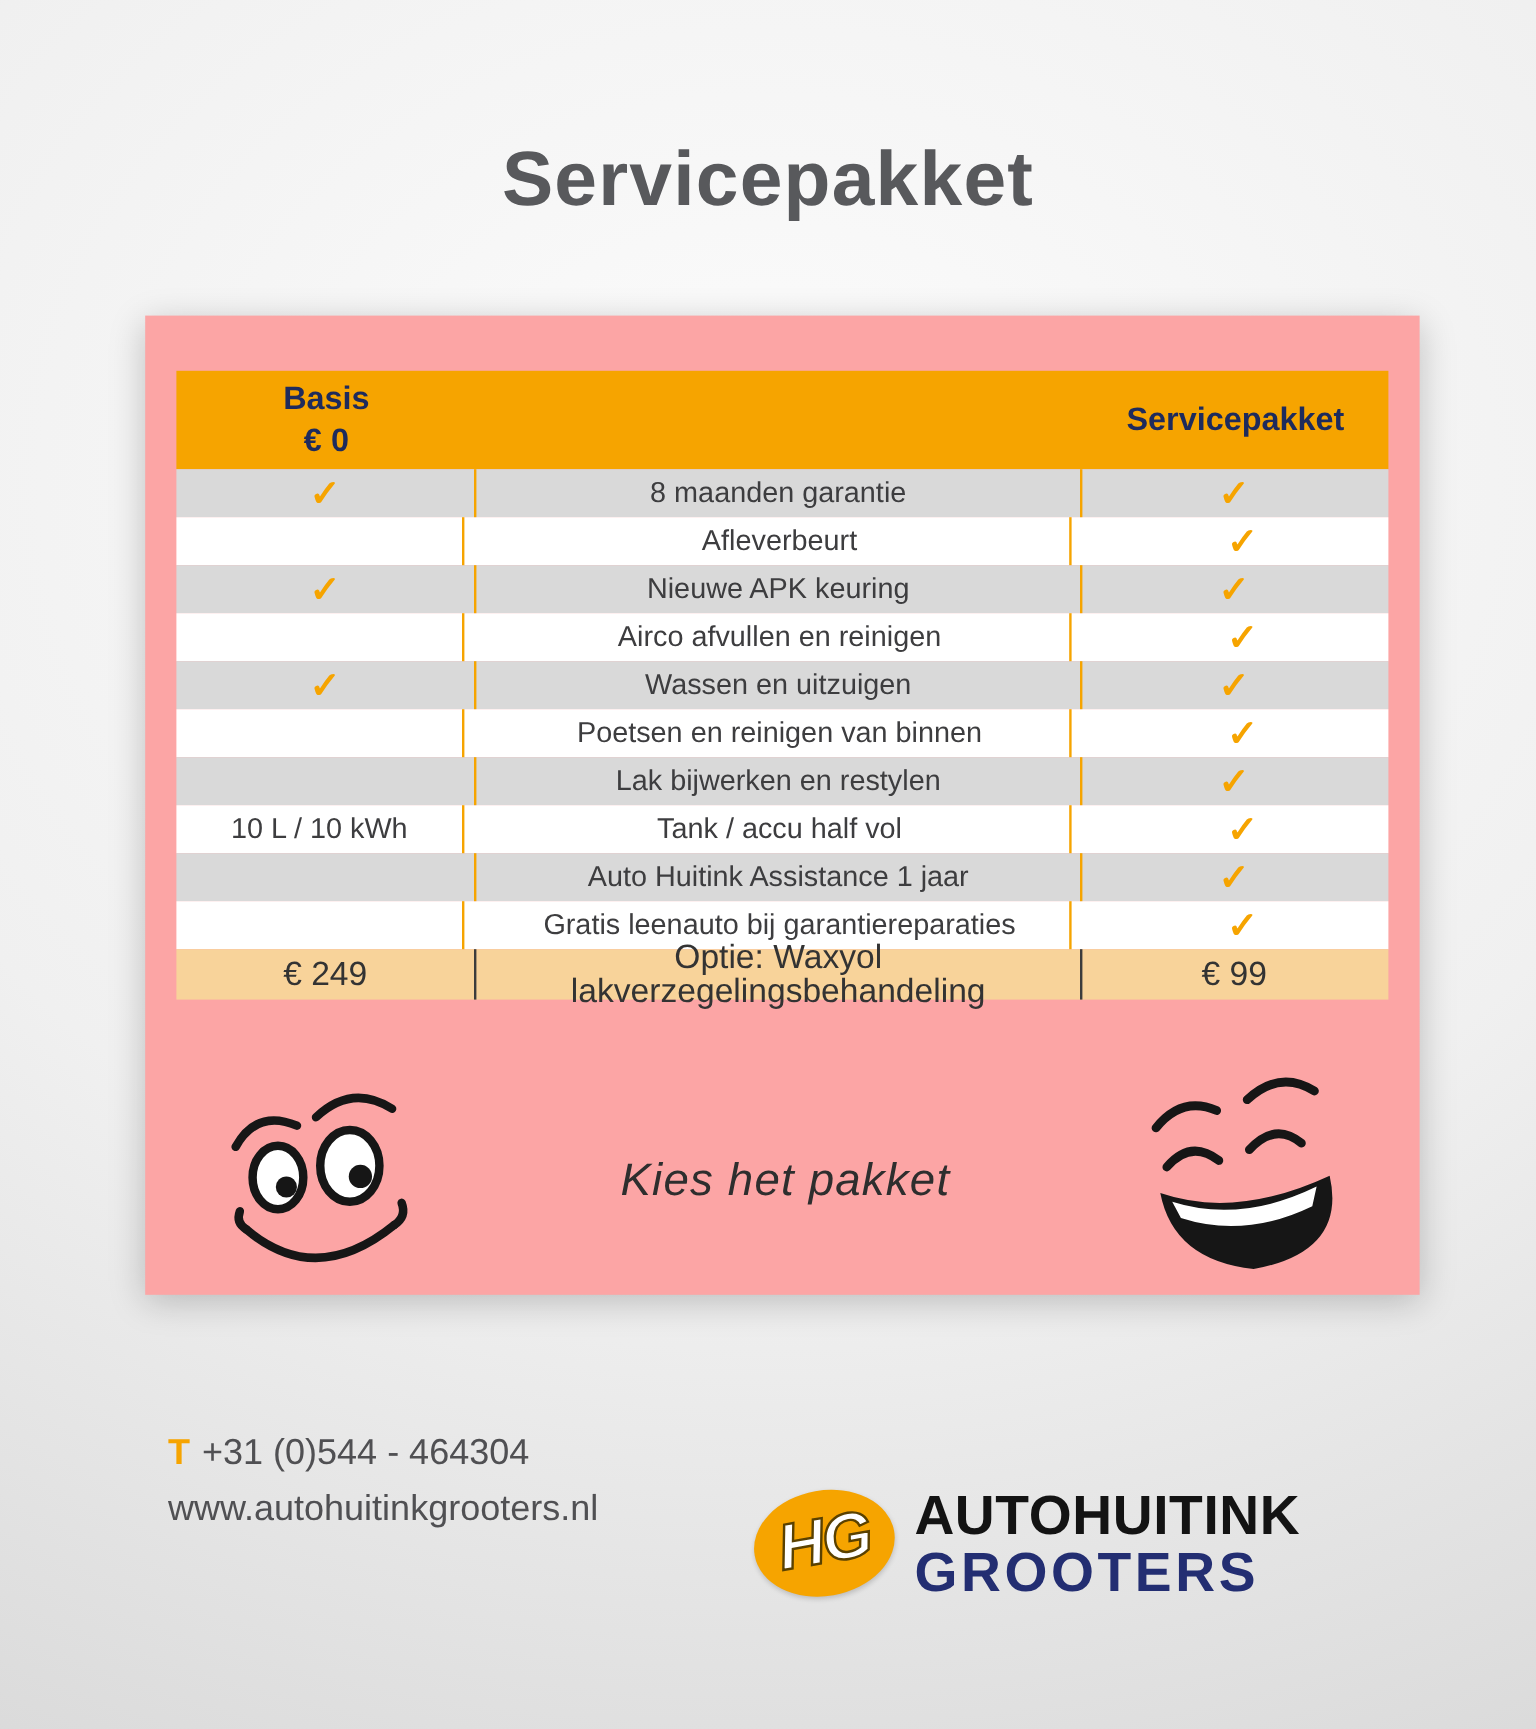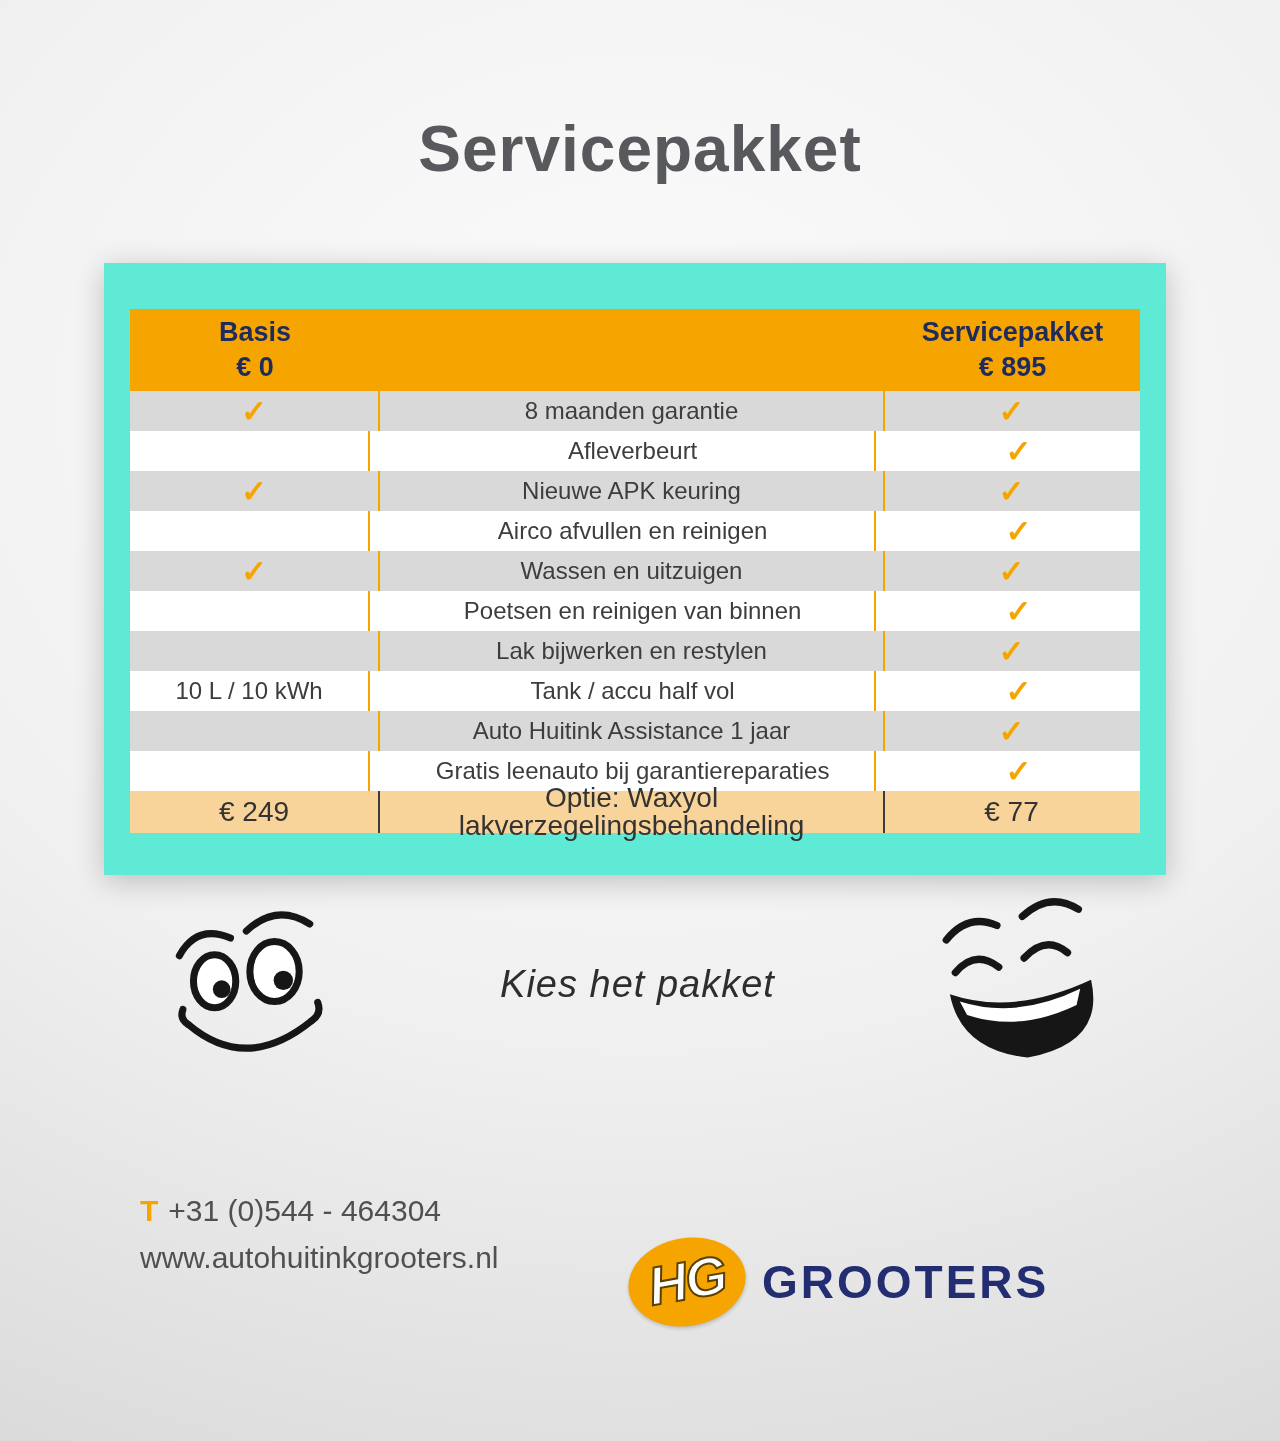--- a/index.html
+++ b/index.html
@@ -14,23 +14,23 @@
     position: absolute;
     top: 112px; left: 0; width: 100%;
     text-align: center;
     font-size: 64px;
     font-weight: bold;
     letter-spacing: 1px;
     color: #58595c;
   }
   .card {
     position: absolute;
-    left: 104px; top: 263px;
-    width: 1062px; height: 612px;
-    background: #5eead4;
+    left: 121px; top: 263px;
+    width: 1062px; height: 816px;
+    background: #fca5a5;
     box-shadow: 0 6px 28px rgba(0,0,0,0.22);
   }
   .table {
     margin: 46px 26px 0 26px;
     width: 1010px;
   }
   .thead {
     display: flex;
     background: #f6a400;
     height: 82px;
@@ -126,21 +126,20 @@
 
   <div class="table">
     <div class="thead">
       <div class="hcell col-basis">
         <div>Basis</div>
         <div>€ 0</div>
       </div>
       <div class="hcell col-feature"></div>
       <div class="hcell col-service">
         <div>Servicepakket</div>
-        <div>€ 895</div>
       </div>
     </div>
 
     <div>
         <div class="trow gray">
           <div class="cell basis check">✓</div>
           <div class="cell feature">8 maanden garantie</div>
           <div class="cell service check">✓</div>
         </div>
         <div class="trow white">
@@ -186,21 +185,21 @@
         <div class="trow white">
           <div class="cell basis"></div>
           <div class="cell feature">Gratis leenauto bij garantiereparaties</div>
           <div class="cell service check">✓</div>
         </div>
       </div>
 
     <div class="option-row">
       <div class="cell basis">€ 249</div>
       <div class="cell feature">Optie: Waxyol lakverzegelingsbehandeling</div>
-      <div class="cell service">€ 77</div>
+      <div class="cell service">€ 99</div>
     </div>
   </div>
 
   <div class="card-bottom">
     <div class="face">
       <svg viewBox="0 0 210 210" width="185" height="190">
         <g fill="none" stroke="#161616" stroke-width="8" stroke-linecap="round">
           <path d="M22 74 Q42 38 80 54"></path>
           <path d="M98 46 Q132 14 170 38"></path>
           <path d="M32 152 Q98 208 172 148"></path>
@@ -239,15 +238,18 @@
     <span class="t-prefix">T</span><span>+31 (0)544 - 464304</span>
   </div>
   <div>www.autohuitinkgrooters.nl</div>
 </div>
 
 <div class="logo-block">
   <div class="logo-ellipse">
     <span>HG</span>
   </div>
   <div class="brand">
+    <div class="brand-line1">
+      <span>AUTO</span><span>HUITINK</span>
+    </div>
     <div class="brand-line2">GROOTERS</div>
   </div>
 </div>
 
 </body></html>

